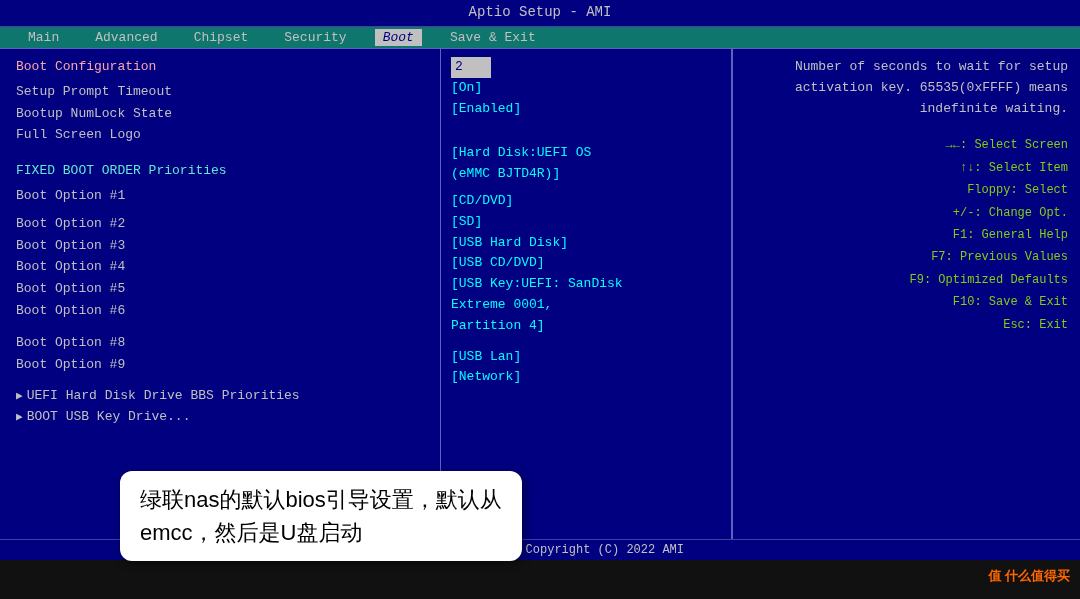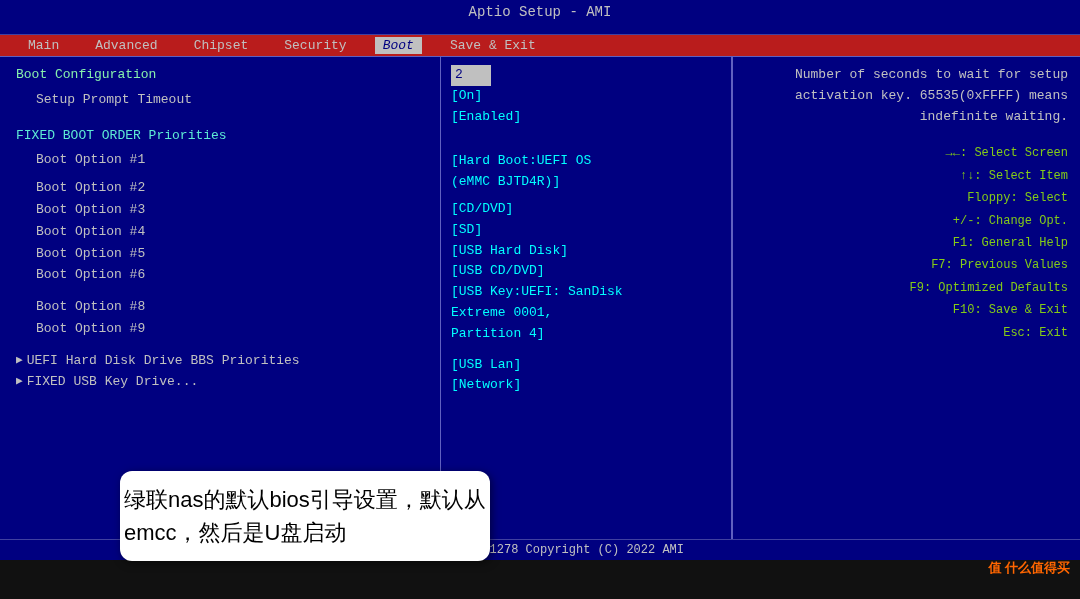--- a/index.html
+++ b/index.html
@@ -19,30 +19,30 @@
       background: #000080;
       position: relative;
       display: flex;
       flex-direction: column;
     }
 
     
     .title-bar {
       background: #000080;
       text-align: center;
-      padding: 4px 0 14px 0;
+      padding: 4px 0 6px 0;
       color: #c0c0c0;
       font-size: 14px;
       border-bottom: 1px solid #4040a0;
     }
 
     
     .menu-bar {
       display: flex;
-      background: #b91c1c;
+      background: #0f766e;
       padding: 2px 20px;
       gap: 20px;
       border-bottom: 1px solid #6060c0;
     }
 
     .menu-item {
       color: #c0c0c0;
       font-size: 13px;
       padding: 1px 8px;
       cursor: pointer;
@@ -64,29 +64,28 @@
     
     .left-panel {
       width: 440px;
       padding: 8px 16px;
       color: #c0c0c0;
       font-size: 13px;
       line-height: 1.6;
     }
 
     .section-title {
-      color: #86efac;
+      color: #fca5a5;
       font-size: 13px;
       margin-bottom: 4px;
     }
 
     .config-row {
       display: flex;
       margin-bottom: 1px;
-      margin-left: 20px;
     }
 
     .config-label {
       color: #c0c0c0;
       width: 240px;
       font-size: 13px;
     }
 
     .spacer {
       height: 10px;
@@ -171,34 +170,34 @@
       border-top: 1px solid #4040a0;
     }
 
     
     .overlay-annotation {
       position: absolute;
       bottom: 38px;
       left: 120px;
       background: white;
       border-radius: 12px;
-      padding: 12px 4px;
+      padding: 12px 20px;
       font-family: 'Microsoft YaHei', SimHei, sans-serif;
       font-size: 22px;
       color: #000;
       max-width: 420px;
       line-height: 1.5;
       box-shadow: 2px 2px 8px rgba(0,0,0,0.5);
       z-index: 10;
     }
 
     
     .watermark {
       position: absolute;
-      bottom: 22px;
+      bottom: 14px;
       right: 10px;
       color: #ff6600;
       font-family: Arial, sans-serif;
       font-size: 13px;
       font-weight: bold;
       z-index: 10;
     }
 
     
     .bottom-strip {
@@ -234,20 +233,26 @@
     <span class="menu-item">Save &amp; Exit</span>
   </div>
 
   <div class="content-area">
 
     <div class="left-panel">
       <div class="section-title">Boot Configuration</div>
       <div class="config-row">
         <span class="config-label">Setup Prompt Timeout</span>
       </div>
+      <div class="config-row">
+        <span class="config-label">Bootup NumLock State</span>
+      </div>
+      <div class="config-row">
+        <span class="config-label">Full Screen Logo</span>
+      </div>
 
       <div class="spacer"></div>
 
       <div class="section-header">FIXED BOOT ORDER Priorities</div>
 
       <div class="config-row">
         <span class="config-label">Boot Option #1</span>
       </div>
       <div class="spacer" style="height:6px;"></div>
       <div class="config-row">
@@ -272,34 +277,34 @@
       <div class="config-row">
         <span class="config-label">Boot Option #9</span>
       </div>
       <div class="spacer"></div>
       <div class="arrow-item">
         <span class="arrow-icon">▶</span>
         <span>UEFI Hard Disk Drive BBS Priorities</span>
       </div>
       <div class="arrow-item">
         <span class="arrow-icon">▶</span>
-        <span>FIXED USB Key Drive...</span>
+        <span>BOOT USB Key Drive...</span>
       </div>
     </div>
 
     <div class="divider-line"></div>
 
     <div class="middle-panel">
       <div>
         <span class="mid-value selected">2</span>
       </div>
       <div class="mid-value">[On]</div>
       <div class="mid-value">[Enabled]</div>
       <div style="height:24px;"></div>
-      <div class="mid-value">[Hard Boot:UEFI OS</div>
+      <div class="mid-value">[Hard Disk:UEFI OS</div>
       <div class="mid-value">(eMMC BJTD4R)]</div>
       <div style="height:6px;"></div>
       <div class="mid-value">[CD/DVD]</div>
       <div class="mid-value">[SD]</div>
       <div class="mid-value">[USB Hard Disk]</div>
       <div class="mid-value">[USB CD/DVD]</div>
       <div class="mid-value">[USB Key:UEFI: SanDisk</div>
       <div class="mid-value">Extreme 0001,</div>
       <div class="mid-value">Partition 4]</div>
       <div style="height:10px;"></div>

